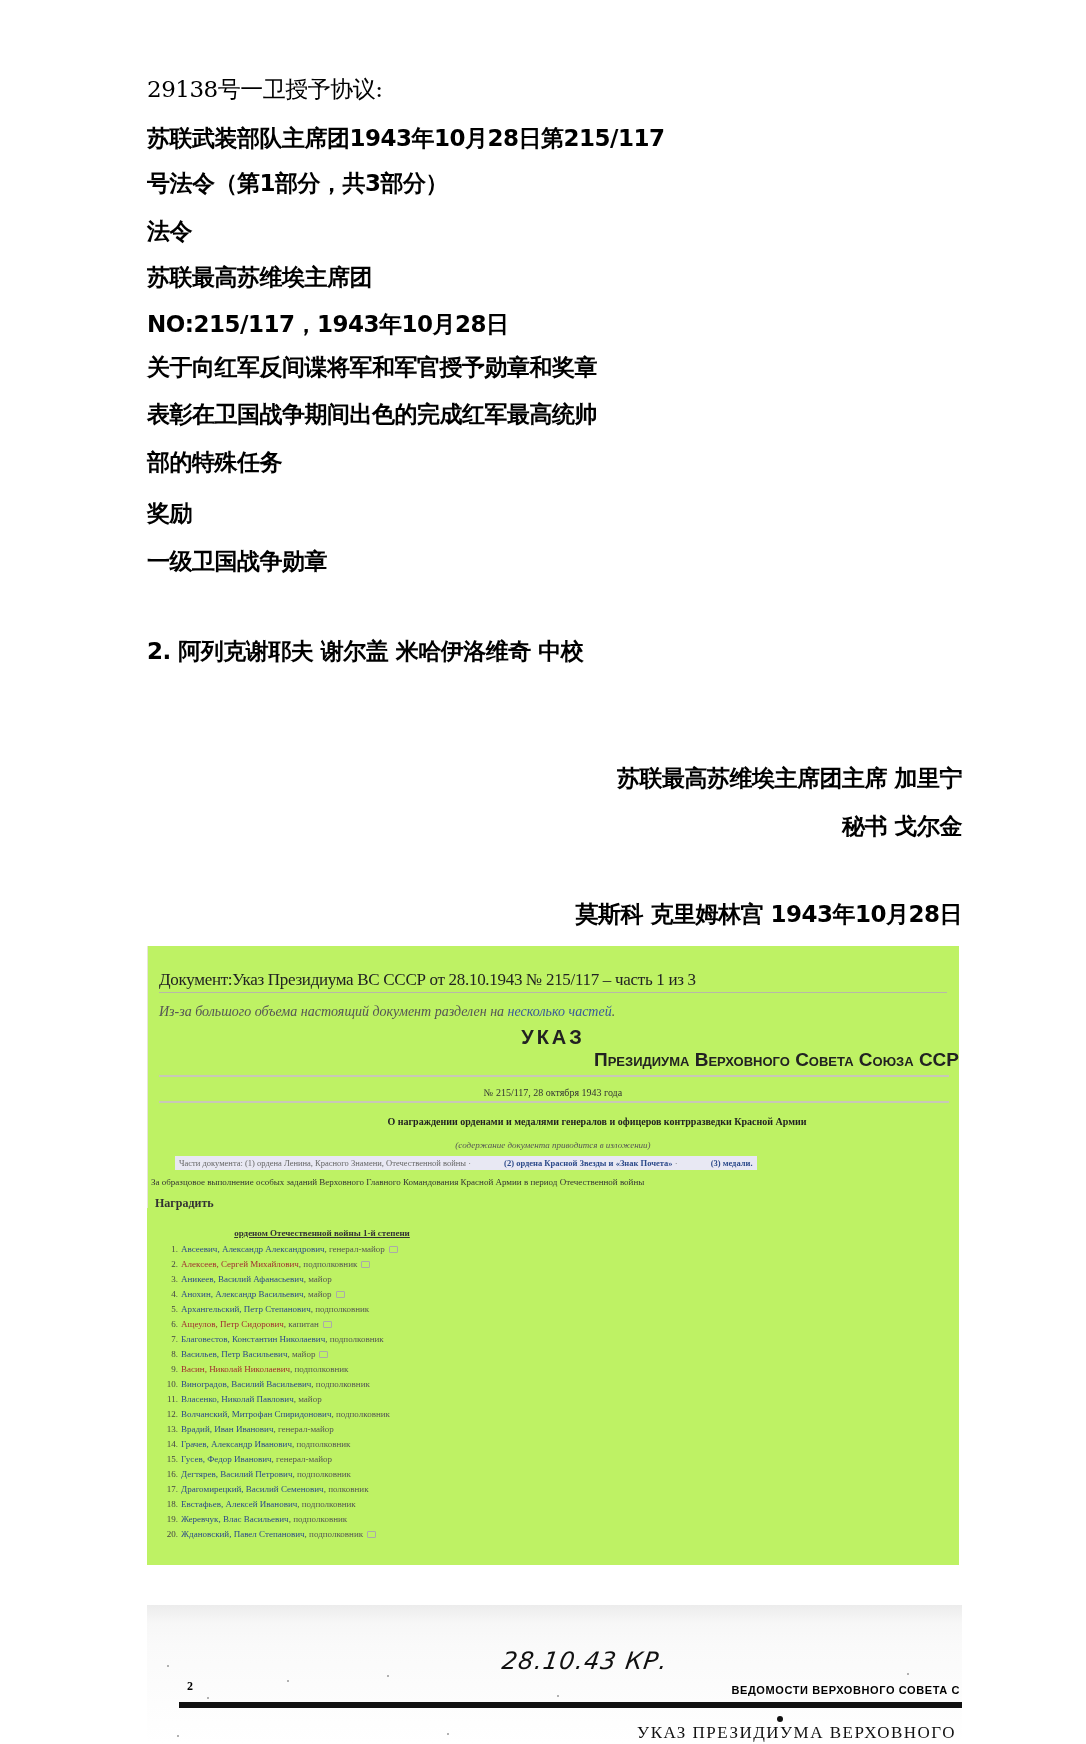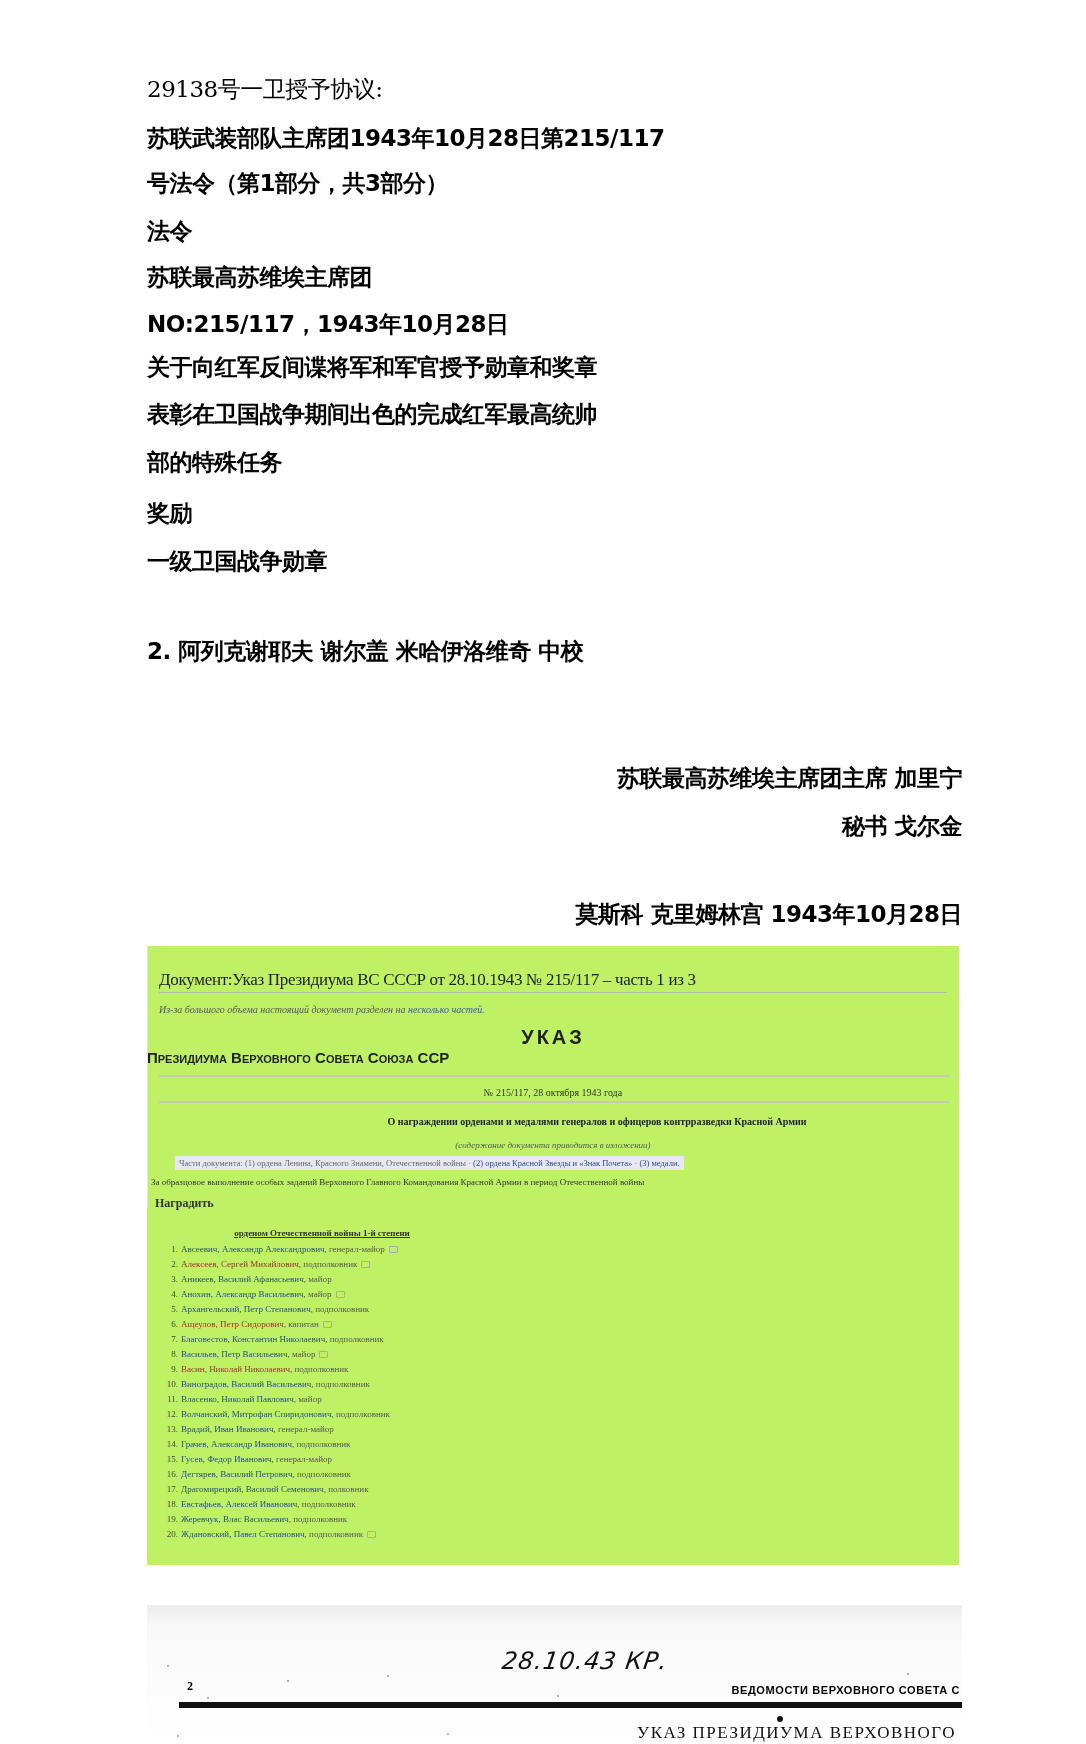--- a/index.html
+++ b/index.html
@@ -11,34 +11,34 @@
   .center { left:147px; width:815px; }
   .right { right:124px; text-align:right; }
 
   
   .wiki { position:absolute; left:147px; top:946px; width:812px; height:619px;
           background:#bef264; font-family:"Liberation Serif", serif; overflow:hidden; }
   .wiki .frame { position:absolute; left:0; top:0; width:811px; height:262px;
                  border-left:1px solid #e6e6d8; border-right:1px solid #e6e6d8; }
   .wiki-title { position:absolute; left:12px; top:24px; font-size:17px; color:#222; white-space:nowrap; letter-spacing:-0.3px; }
   .wiki-title-rule { position:absolute; left:12px; top:46px; width:788px; height:1px; background:#b8b8a8; }
-  .wiki-note { position:absolute; left:12px; top:58px; font-size:10px; font-style:italic; color:#555; white-space:nowrap; }
+  .wiki-note { position:absolute; left:12px; top:58px; font-size:14px; font-style:italic; color:#555; white-space:nowrap; }
   .wiki-note a { color:#3a5a9a; text-decoration:none; }
   .ukaz { position:absolute; left:0; width:812px; top:80px; text-align:center;
           font-family:"Liberation Sans", sans-serif; font-weight:bold; font-size:20px; letter-spacing:3px; color:#222; }
-  .presid { position:absolute; left:0; width:812px; top:103px; text-align:left;
-            font-family:"Liberation Sans", sans-serif; font-size:15px; color:#222; letter-spacing:0px; font-variant:small-caps; font-weight:bold; }
+  .presid { position:absolute; left:0; width:812px; top:103px; text-align:right;
+            font-family:"Liberation Sans", sans-serif; font-size:19px; color:#222; letter-spacing:0px; font-variant:small-caps; font-weight:bold; }
   .hr1 { position:absolute; left:12px; top:129px; width:790px; height:2px; background:#c8c8b8; }
   .numline { position:absolute; left:0; width:812px; top:141px; text-align:center; font-size:10px; color:#333; }
   .hr2 { position:absolute; left:12px; top:155px; width:790px; height:2px; background:#c8c8b8; }
   .onagr { position:absolute; left:0; width:812px; top:170px; text-align:center; font-size:10px; color:#222; font-weight:bold;margin-left:44px; }
   .sod { position:absolute; left:0; width:812px; top:194px; text-align:center; font-size:9px; font-style:italic; color:#555; }
   .parts { position:absolute; left:28px; top:210px; height:14px; padding:0 4px; background:#e8e8f3;
            font-size:8.5px; color:#666; white-space:nowrap; line-height:14px; }
-  .parts .lnk { color:#2c4a8a; font-weight:normal; }
+  .parts .lnk { color:#2c4a8a; font-weight:bold;margin-left:31px; }
   .zaobr { position:absolute; left:4px; top:231px; font-size:9px; color:#333; white-space:nowrap; }
   .nagr { position:absolute; left:8px; top:250px; font-size:12px; font-weight:bold; color:#333; }
   .orden { position:absolute; left:0; width:350px; top:282px; text-align:center; font-size:9px; font-weight:bold;
            color:#333; text-decoration:underline; }
   .awards { position:absolute; left:16px; top:296px; margin:0; padding:0; list-style:none; }
   .awards li { height:15px; line-height:15px; font-size:9px; white-space:nowrap; color:#555; }
   .awards .num { display:inline-block; width:15px; text-align:right; margin-right:3px; color:#444; }
   .awards .nm { color:#2c4a8a; font-weight:normal; }
   .awards .nm.red { color:#a03030; }
   .awards .doc { display:inline-block; width:7px; height:5px; border:1px solid #aaa; border-radius:1px; margin-left:4px; vertical-align:middle; }

